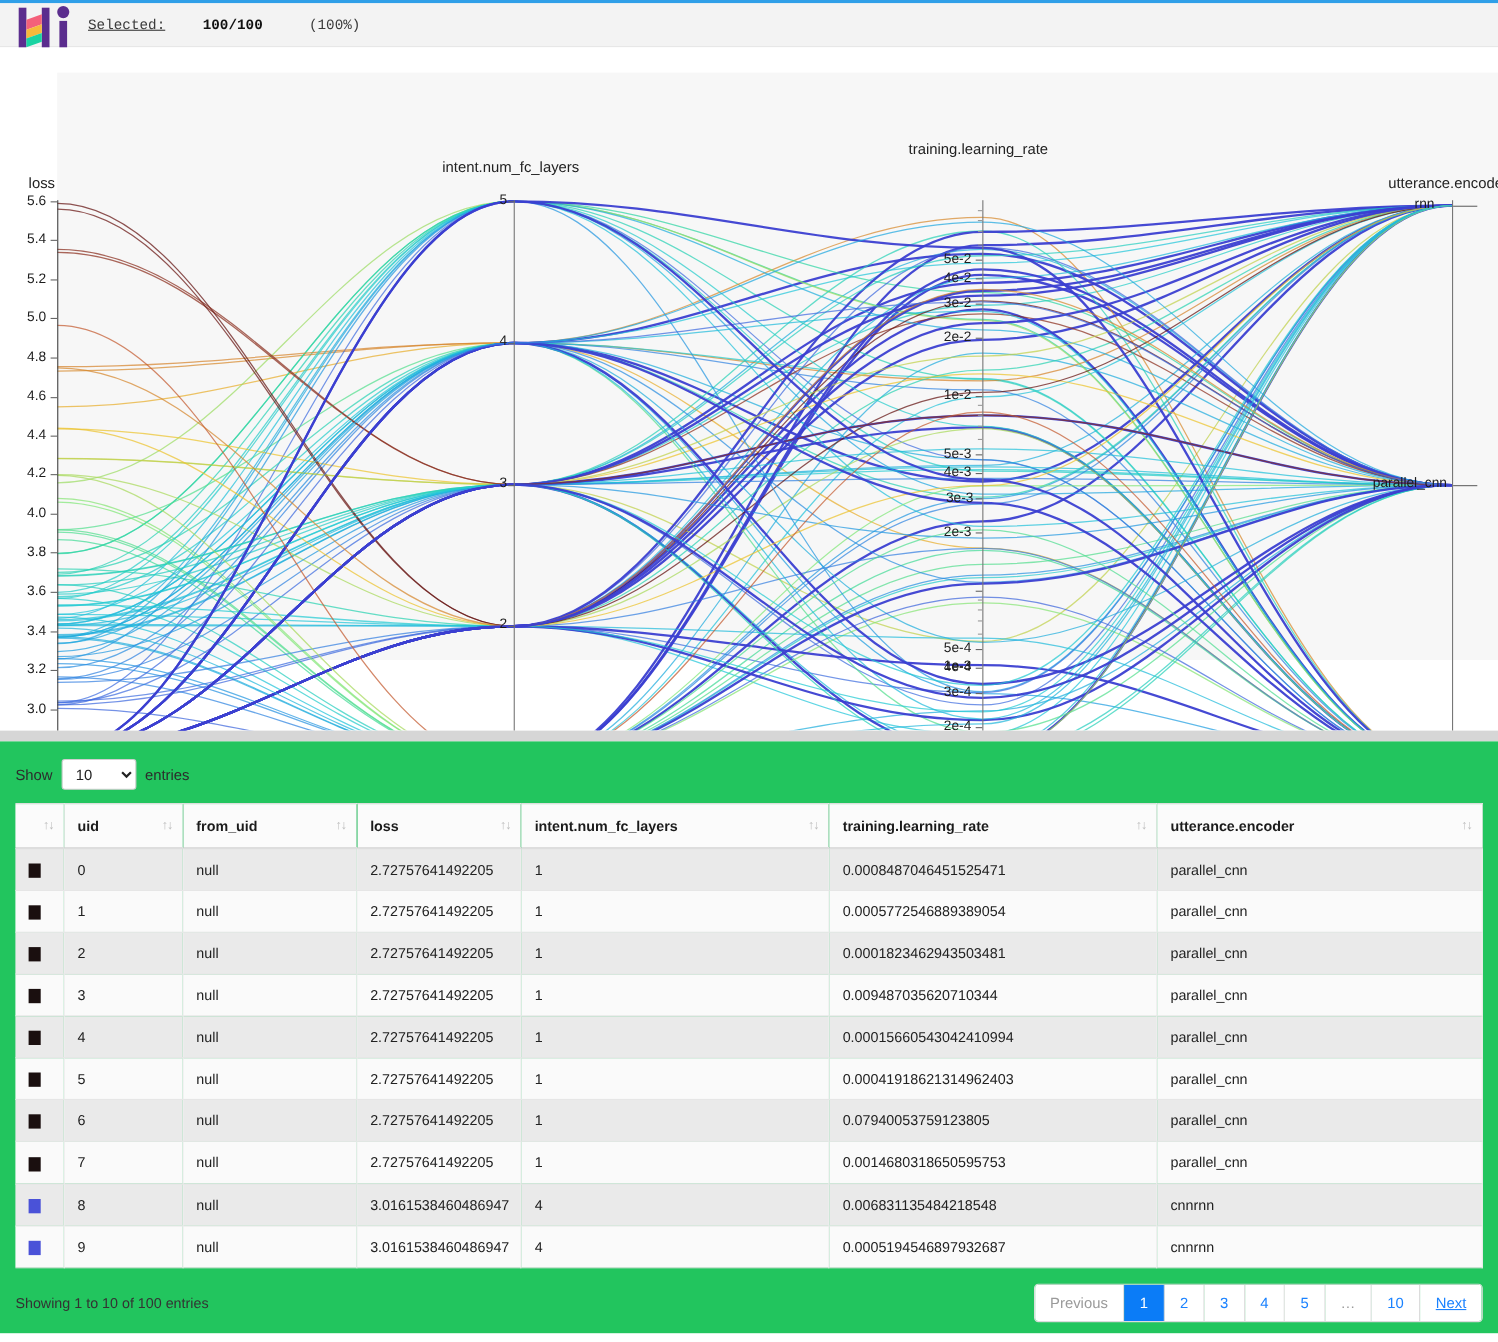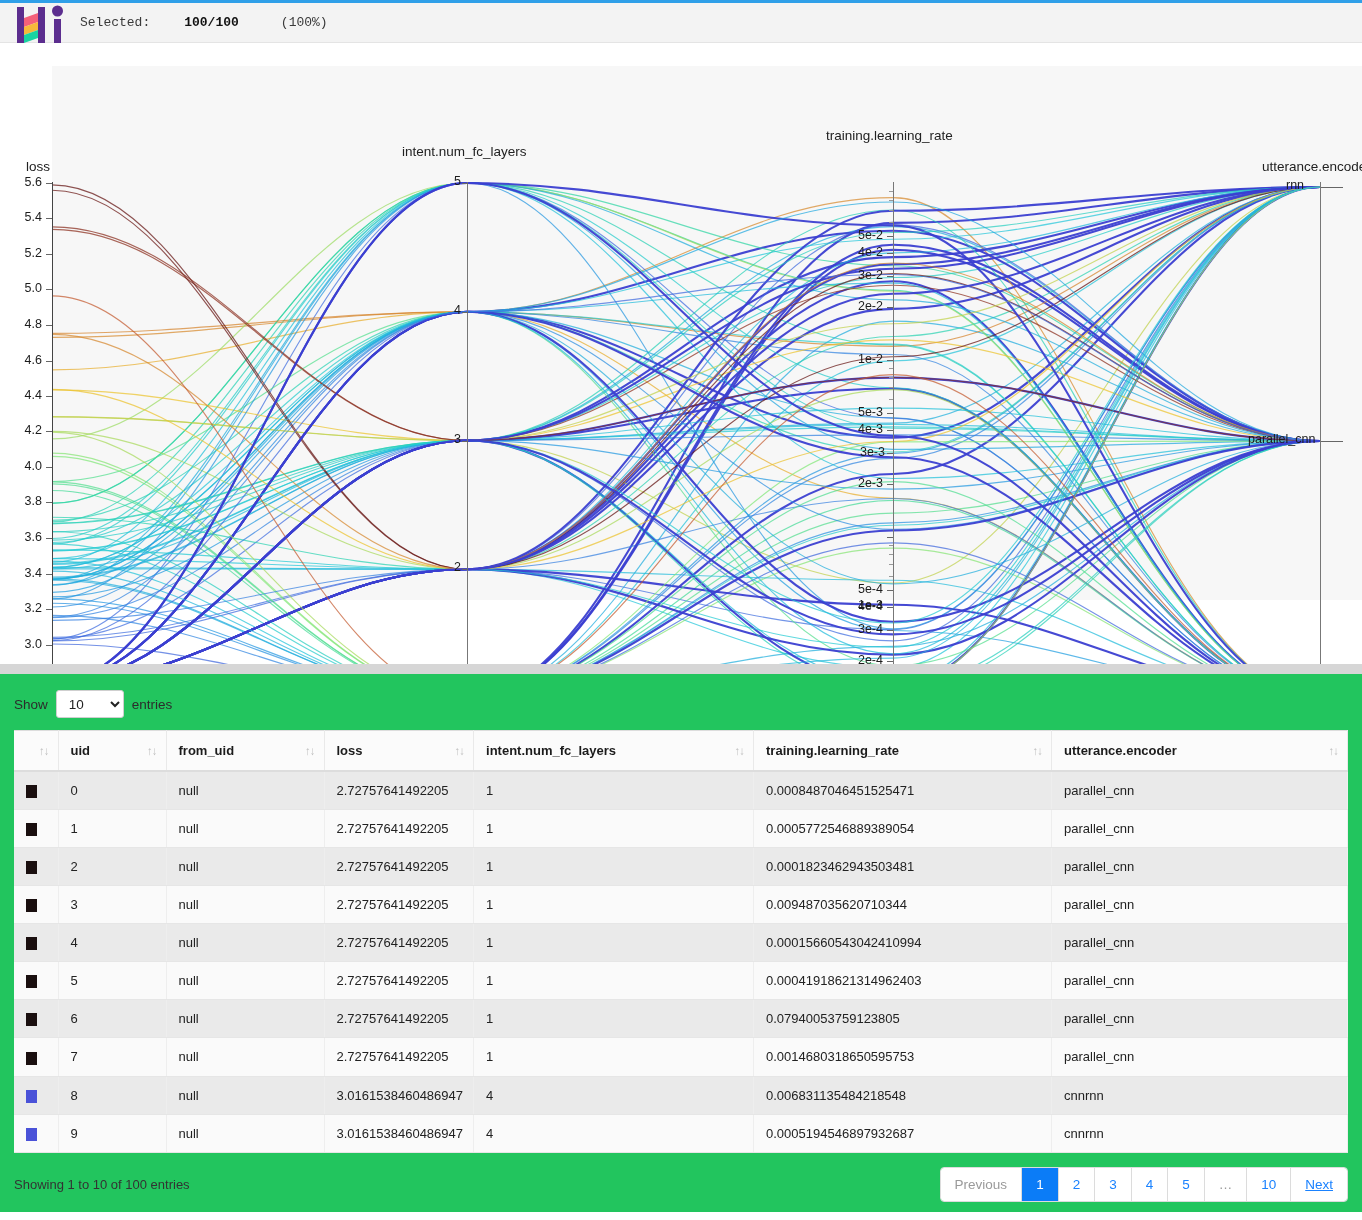--- a/index.html
+++ b/index.html
@@ -37,21 +37,21 @@
     cursor: default;
   }
   .tbtn:last-child { border-right: 1px solid #cfcfcf; }
   .tbtn.enabled { background: #ffffff; color: #222222; border-color: #9a9a9a; cursor: pointer; }
   .tbtn.enabled + .tbtn.enabled { border-left: 1px solid #9a9a9a; }
   #selected-wrap {
     font-family: "Liberation Mono", monospace;
     font-size: 13px; color: #3a3a3a;
     display: flex; align-items: center;
   }
-  #selected-label { margin-right: 34px; }
+  #selected-label { margin-right: 34px; text-decoration: underline; }
   #selected-count { font-weight: bold; color: #111; margin-right: 42px; }
   #selected-pct { color: #3a3a3a; }
 
   
   #chart-area {
     position: relative;
     width: 1362px; height: 621px;
     background: #ffffff;
     overflow: hidden;
   }

